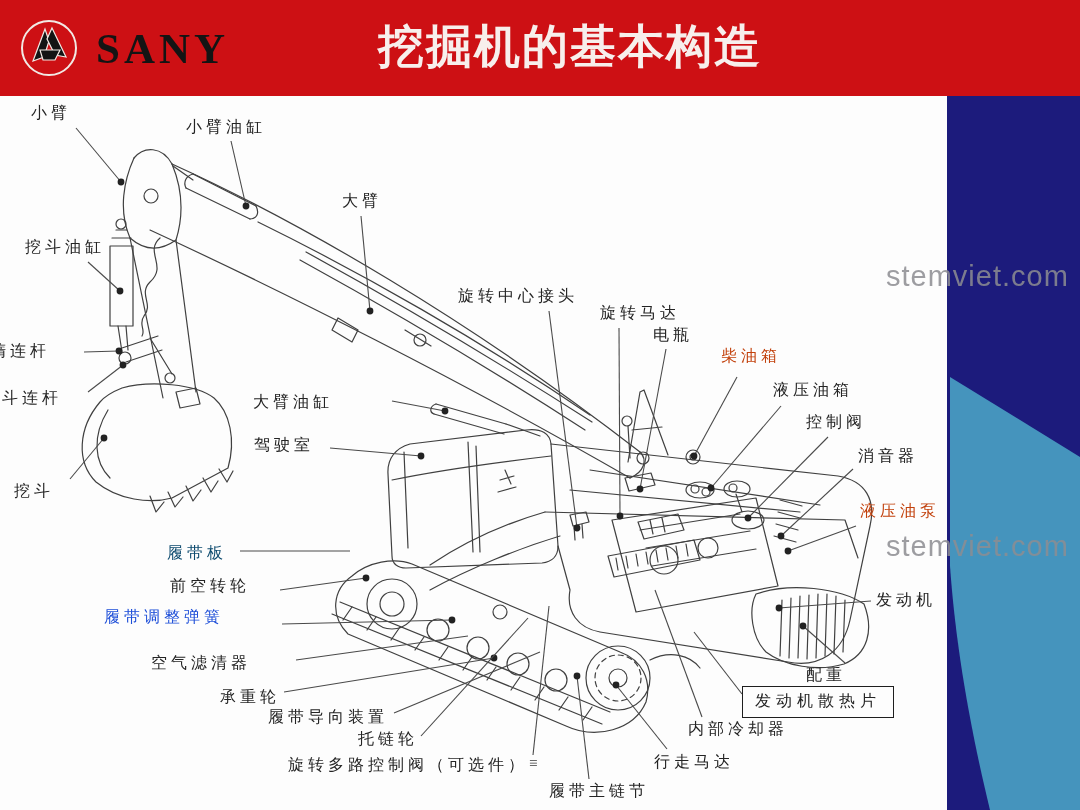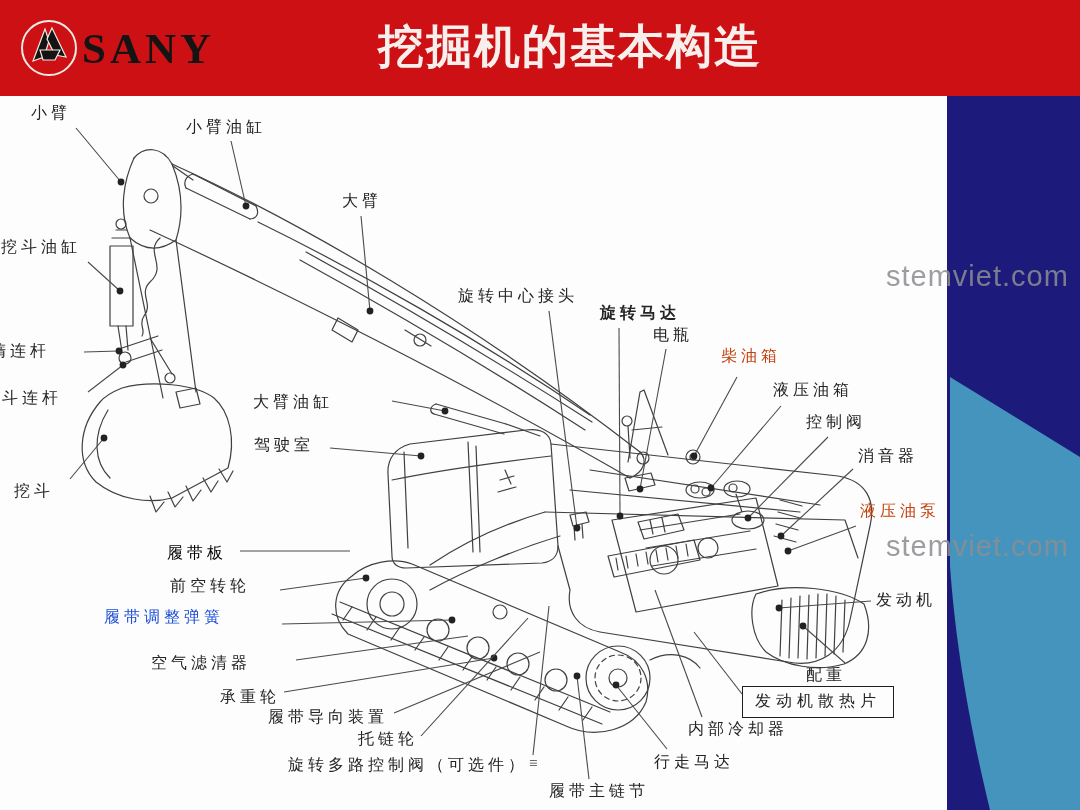--- a/index.html
+++ b/index.html
@@ -4,21 +4,21 @@
 <style>
   html,body{margin:0;padding:0;background:#e8e8e8;}
   .slide{position:relative;width:1080px;height:810px;background:#fdfdfd;overflow:hidden;
          font-family:"Liberation Serif","DejaVu Serif",serif;}
   
   .banner{position:absolute;top:0;left:0;width:1080px;height:96px;z-index:40;}
   .banner-title{position:absolute;top:16px;left:570px;transform:translateX(-50%);
                 font-size:46px;font-weight:600;letter-spacing:2px;white-space:nowrap;}
   .logo{position:absolute;top:10px;left:16px;height:76px;display:flex;align-items:center;}
   .logo-mark{width:66px;height:66px;}
-  .logo-text{font-size:43px;font-weight:bold;letter-spacing:4px;}
+  .logo-text{font-size:43px;font-weight:bold;letter-spacing:4px;margin-left:14px;}
   
   .side-svg{position:absolute;top:96px;left:947px;z-index:5;}
   
   .wm{position:absolute;font-family:"Liberation Sans","DejaVu Sans",sans-serif;
       font-size:29px;color:#8d8d92;opacity:.85;letter-spacing:1px;z-index:30;white-space:nowrap;}
   .wm1{left:886px;top:260px;}
   .wm2{left:886px;top:530px;}
   
   svg.diagram{position:absolute;left:0;top:0;z-index:10;}
   #labels-layer{position:absolute;left:0;top:0;width:1080px;height:578px;z-index:20;pointer-events:none;}
@@ -238,41 +238,41 @@
         <line x1="394" y1="713" x2="540" y2="652" stroke="#4a4a4a" stroke-width="1.1"></line>
         <line x1="421" y1="736" x2="528" y2="618" stroke="#4a4a4a" stroke-width="1.1"></line>
         <line x1="533" y1="755" x2="549" y2="606" stroke="#4a4a4a" stroke-width="1.1"></line>
       </g>
   </svg>
 
   <div id="labels-layer">
       <div class="part-label" style="left: 31px; top: 104px; color: rgb(36, 36, 36);">小臂</div>
       <div class="part-label" style="left: 186px; top: 118px; color: rgb(36, 36, 36);">小臂油缸</div>
       <div class="part-label" style="left: 342px; top: 192px; color: rgb(36, 36, 36);">大臂</div>
-      <div class="part-label" style="left: 1px; top: 238px; color: rgb(36, 36, 36);">挖斗油缸</div>
+      <div class="part-label" style="left: 1px; top: 238px; color: rgb(36, 36, 36); padding-left: 24px;">挖斗油缸</div>
       <div class="part-label" style="left: -10px; top: 342px; color: rgb(36, 36, 36);">惰连杆</div>
       <div class="part-label" style="left: 2px; top: 389px; color: rgb(36, 36, 36);">斗连杆</div>
       <div class="part-label" style="left: 14px; top: 482px; color: rgb(36, 36, 36);">挖斗</div>
       <div class="part-label" style="left: 253px; top: 393px; color: rgb(36, 36, 36);">大臂油缸</div>
       <div class="part-label" style="left: 254px; top: 436px; color: rgb(36, 36, 36);">驾驶室</div>
       <div class="part-label" style="left: 458px; top: 287px; color: rgb(36, 36, 36);">旋转中心接头</div>
-      <div class="part-label" style="left: 600px; top: 304px; color: rgb(36, 36, 36); font-weight: bold;">旋转马达</div>
+      <div class="part-label" style="left: 600px; top: 304px; color: rgb(36, 36, 36);">旋转马达</div>
       <div class="part-label" style="left: 653px; top: 326px; color: rgb(36, 36, 36);">电瓶</div>
       <div class="part-label" style="left: 721px; top: 347px; color: #c2410c;">柴油箱</div>
       <div class="part-label" style="left: 773px; top: 381px; color: rgb(36, 36, 36);">液压油箱</div>
       <div class="part-label" style="left: 806px; top: 413px; color: rgb(36, 36, 36);">控制阀</div>
       <div class="part-label" style="left: 858px; top: 447px; color: rgb(36, 36, 36);">消音器</div>
       <div class="part-label" style="left: 860px; top: 502px; color: #c2410c;">液压油泵</div>
       <div class="part-label" style="left: 876px; top: 591px; color: rgb(36, 36, 36);">发动机</div>
       <div class="part-label" style="left: 806px; top: 666px; color: rgb(36, 36, 36);">配重</div>
       <div class="part-label boxed" style="left: 742px; top: 686px; color: rgb(36, 36, 36);">发动机散热片</div>
       <div class="part-label" style="left: 688px; top: 720px; color: rgb(36, 36, 36);">内部冷却器</div>
       <div class="part-label" style="left: 654px; top: 753px; color: rgb(36, 36, 36);">行走马达</div>
       <div class="part-label" style="left: 549px; top: 782px; color: rgb(36, 36, 36);">履带主链节</div>
-      <div class="part-label" style="left: 167px; top: 544px; color: #000000;">履带板</div>
+      <div class="part-label" style="left: 167px; top: 544px; color: #0c4a6e;">履带板</div>
       <div class="part-label" style="left: 170px; top: 577px; color: rgb(36, 36, 36);">前空转轮</div>
       <div class="part-label" style="left: 104px; top: 608px; color: #1d4ed8;">履带调整弹簧</div>
       <div class="part-label" style="left: 151px; top: 654px; color: rgb(36, 36, 36);">空气滤清器</div>
       <div class="part-label" style="left: 220px; top: 688px; color: rgb(36, 36, 36);">承重轮</div>
       <div class="part-label" style="left: 268px; top: 708px; color: rgb(36, 36, 36);">履带导向装置</div>
       <div class="part-label" style="left: 358px; top: 730px; color: rgb(36, 36, 36);">托链轮</div>
       <div class="part-label" style="left: 288px; top: 756px; color: rgb(36, 36, 36);">旋转多路控制阀（可选件）</div>
     </div>
 
   <div class="decor-mark">≡</div>

